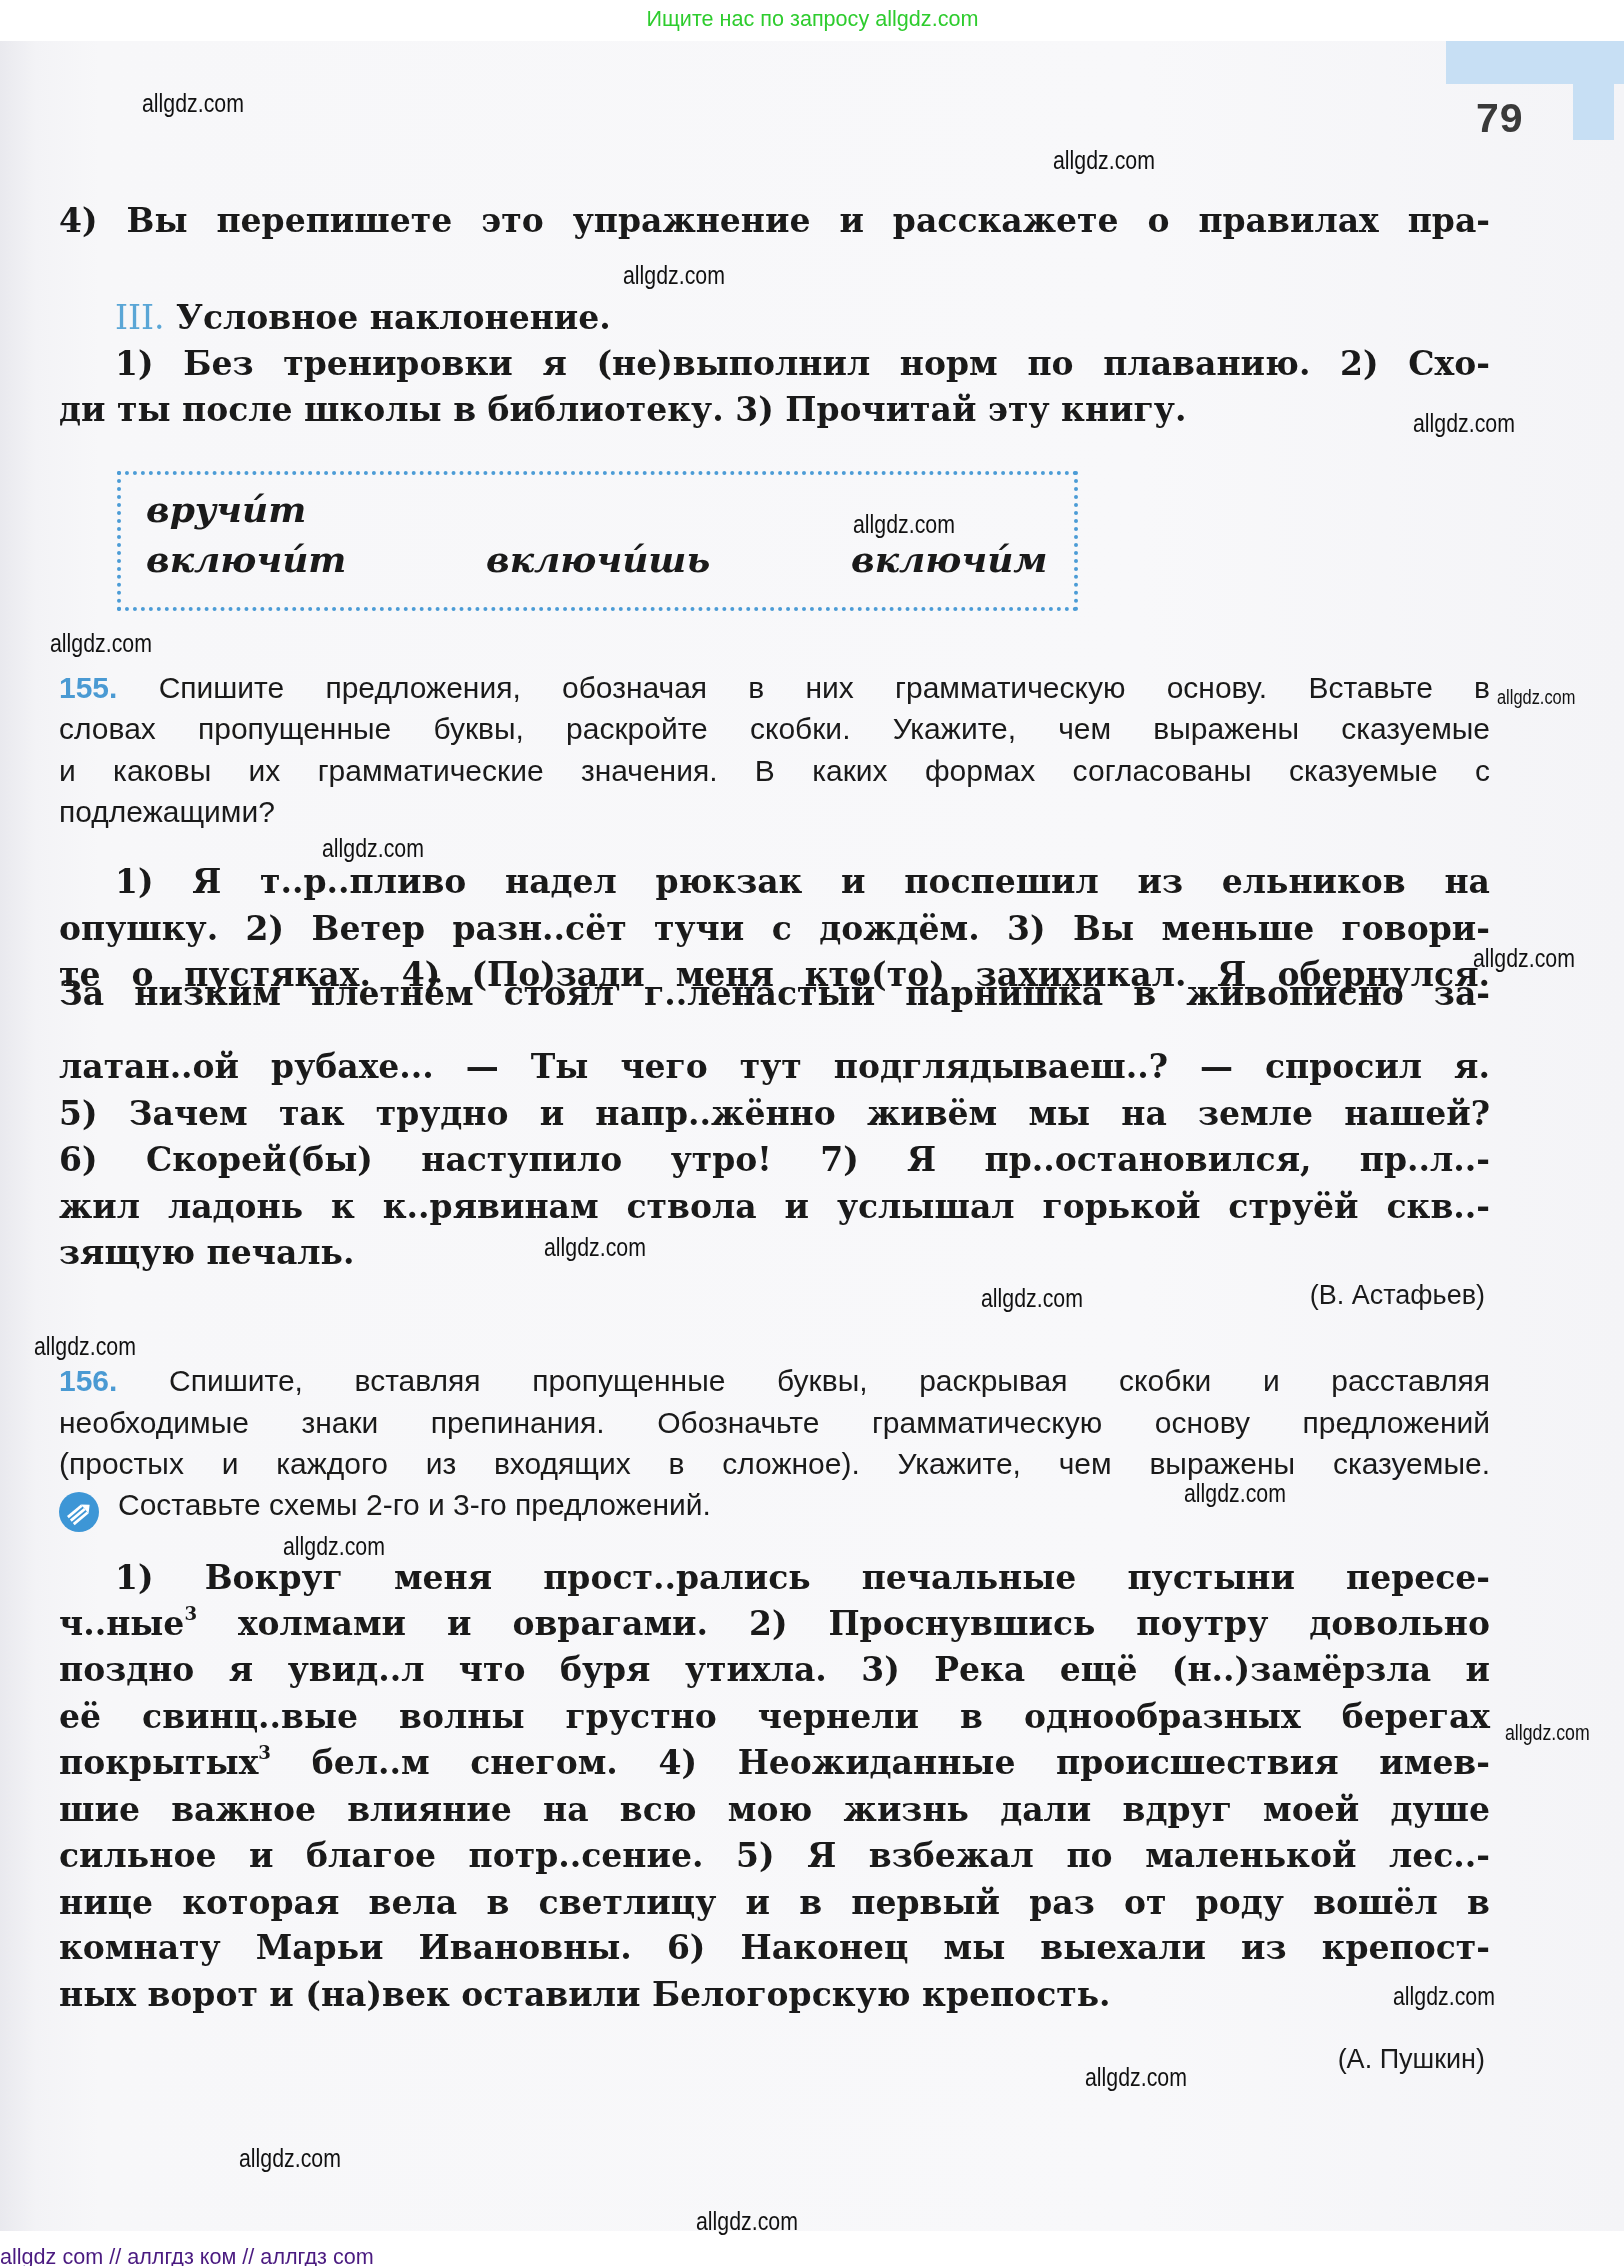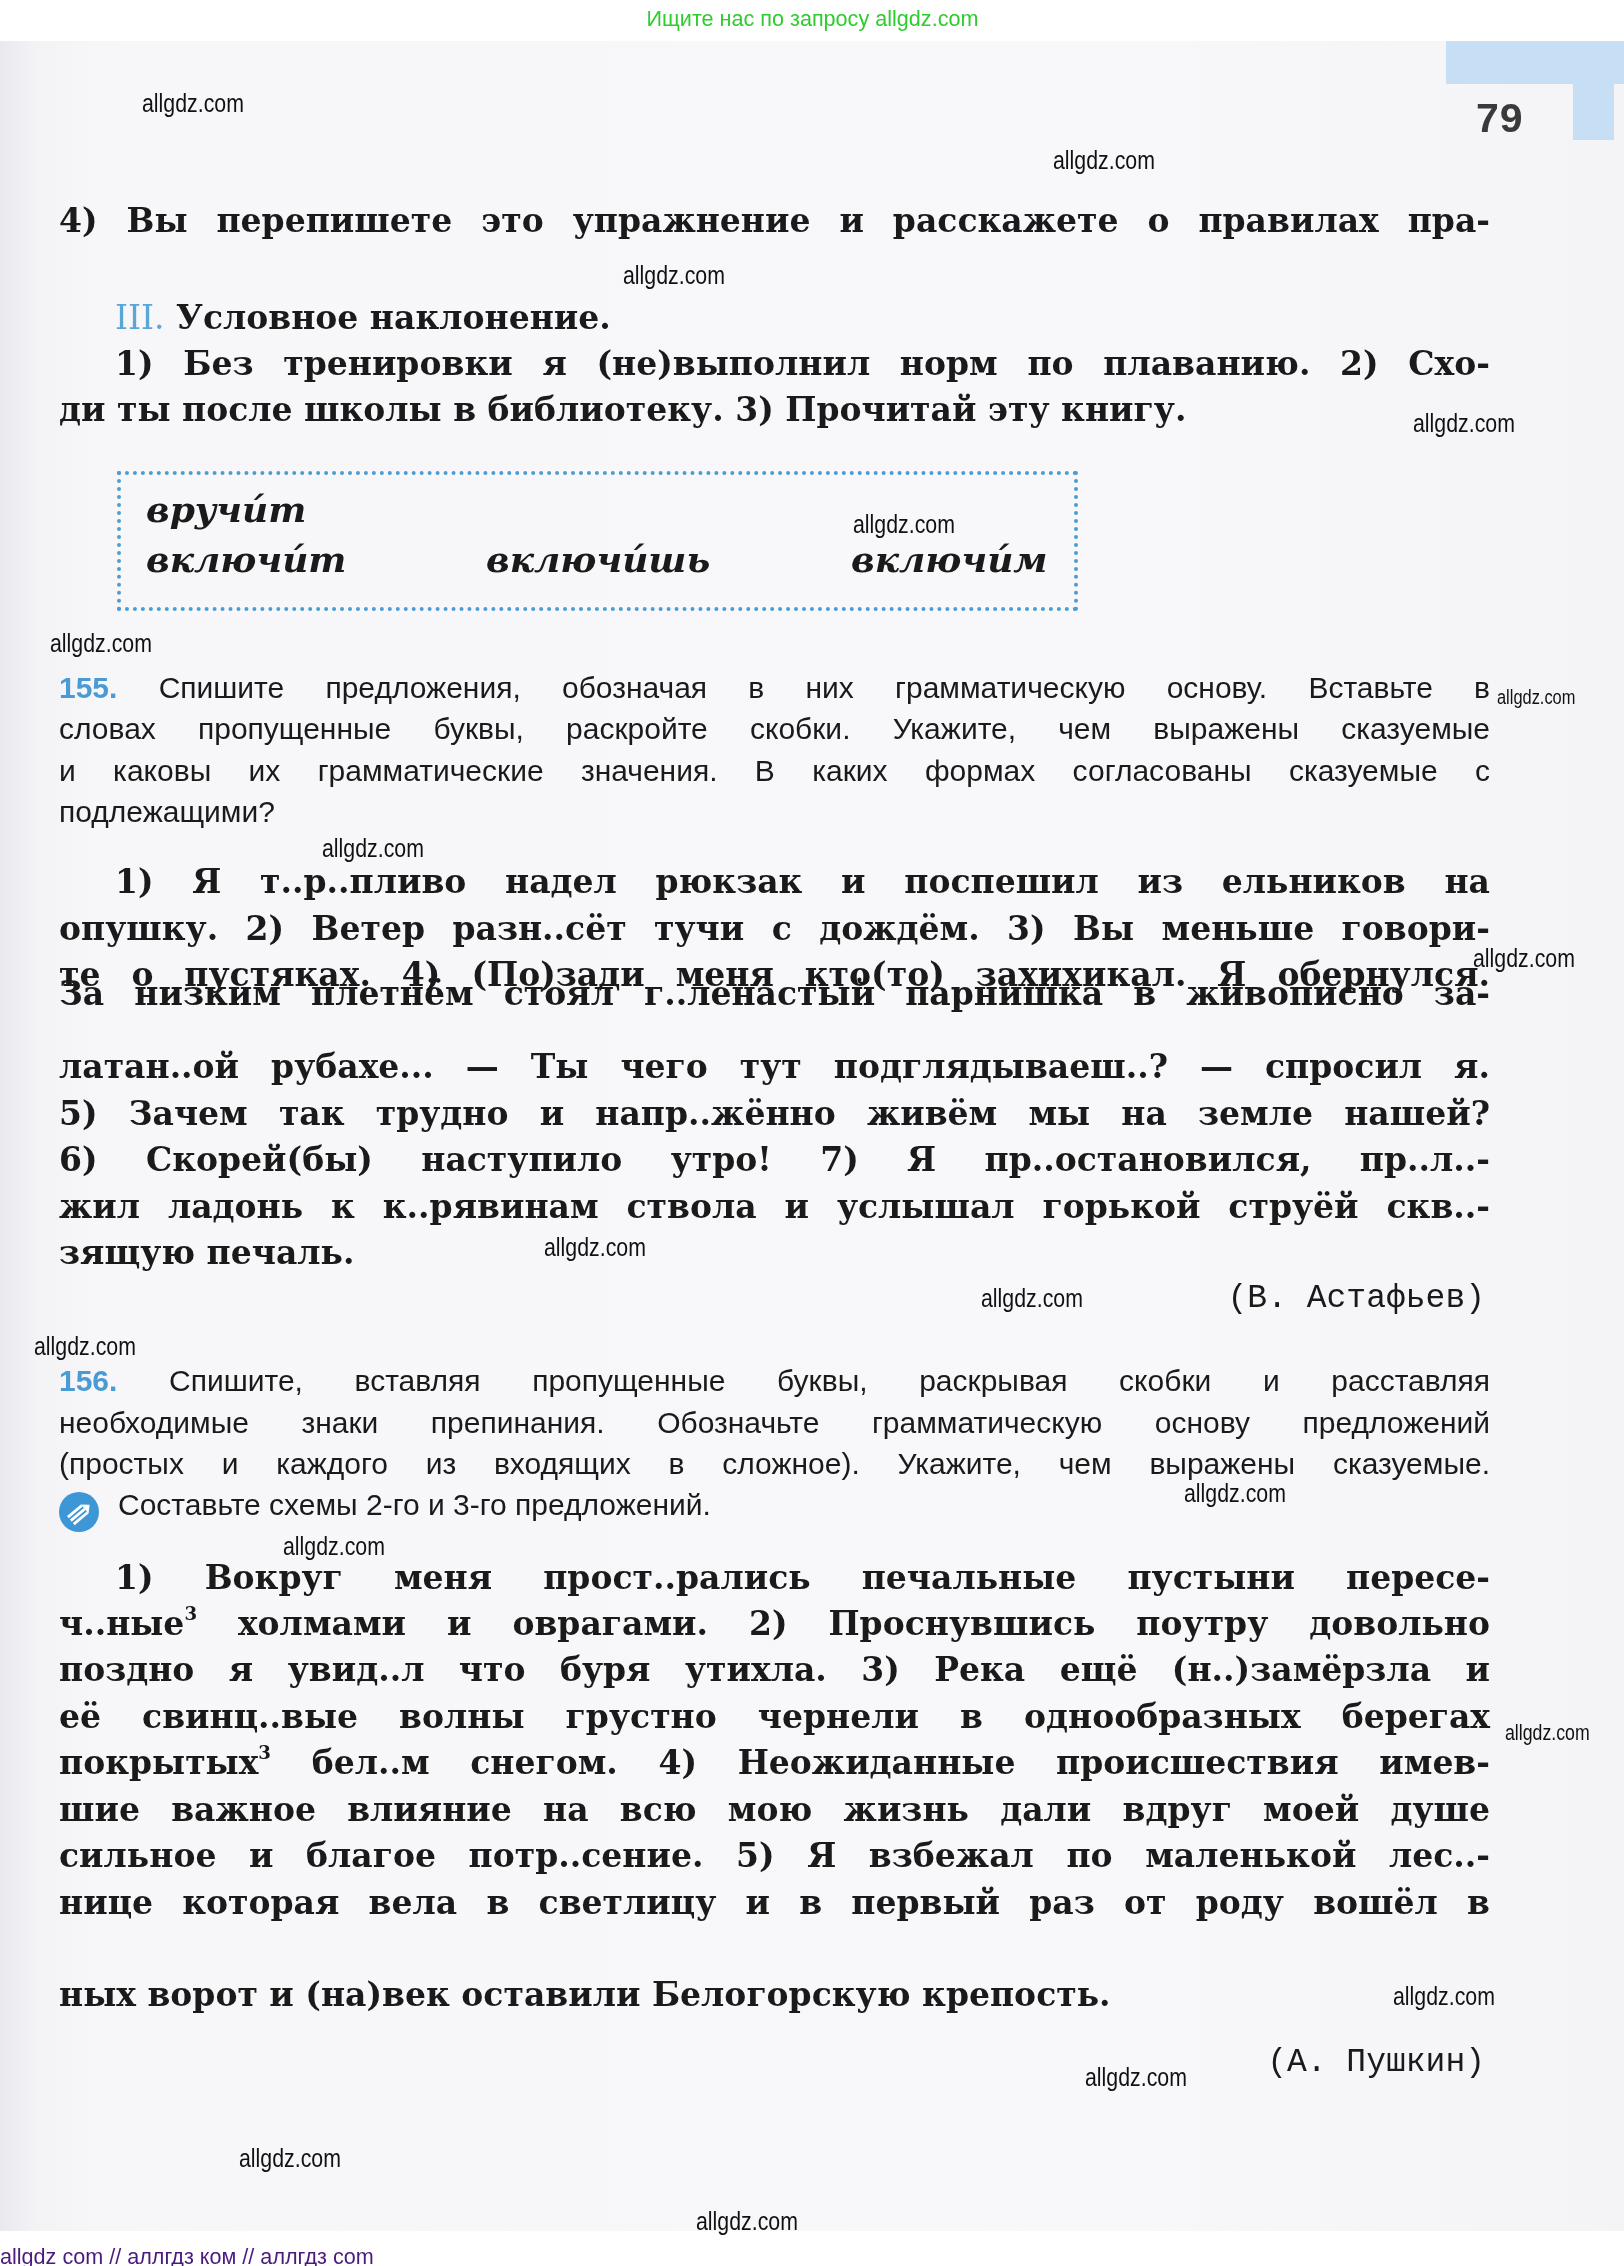--- a/index.html
+++ b/index.html
@@ -53,21 +53,21 @@
   .roman { color: #5aa6d6; font-weight: normal; }
   .sans {
     position: absolute; left: 59px; width: 1431px; white-space: nowrap;
     font-family: "Liberation Sans", sans-serif; font-size: 30px; color: #1a1a1a;
     text-align: justify; text-align-last: justify;
   }
   .sans.last { text-align-last: left; }
   .exnum { color: #4a9ad3; font-weight: bold; }
   .author {
     position: absolute; right: 140px;
-    font-family: Liberation Mono, monospace; font-size: 33px; color: #1a1a1a;
+    font-family: Liberation Sans, sans-serif; font-size: 27px; color: #1a1a1a;
   }
   .dotted-box {
     position: absolute; left: 117px; top: 430px; width: 961px; height: 140px;
     border: 4.5px dotted #4c9cd6; box-sizing: border-box;
   }
   .it {
     position: absolute;
     font-family: "DejaVu Serif", serif; font-style: italic; font-weight: bold;
     font-size: 36px; color: #1a1a1a;
   }
@@ -173,18 +173,19 @@
   </div>
   <div class="ln" style="top:1609px">поздно я увид..л что буря утихла. 3) Река ещё (н..)замёрзла и</div>
   <div class="ln" style="top:1656px">её свинц..вые волны грустно чернели в однообразных берегах</div>
   <div class="ln" style="top:1702px">
     <span>покрытых</span><sup>3</sup>
     <span>бел..м снегом. 4) Неожиданные происшествия имев-</span>
   </div>
   <div class="ln" style="top:1749px">шие важное влияние на всю мою жизнь дали вдруг моей душе</div>
   <div class="ln" style="top:1795px">сильное и благое потр..сение. 5) Я взбежал по маленькой лес..-</div>
   <div class="ln" style="top:1842px">нице которая вела в светлицу и в первый раз от роду вошёл в</div>
+  <div class="ln" style="top:1887px">комнату Марьи Ивановны. 6) Наконец мы выехали из крепост-</div>
   <div class="ln last" style="top:1934px">ных ворот и (на)век оставили Белогорскую крепость.</div>
   <div class="author" style="top:2003px">(А. Пушкин)</div>
 </div>
 
 <div class="bottom-banner">allgdz com  //  аллгдз ком  //  аллгдз com</div>
 
 
 </body></html>

